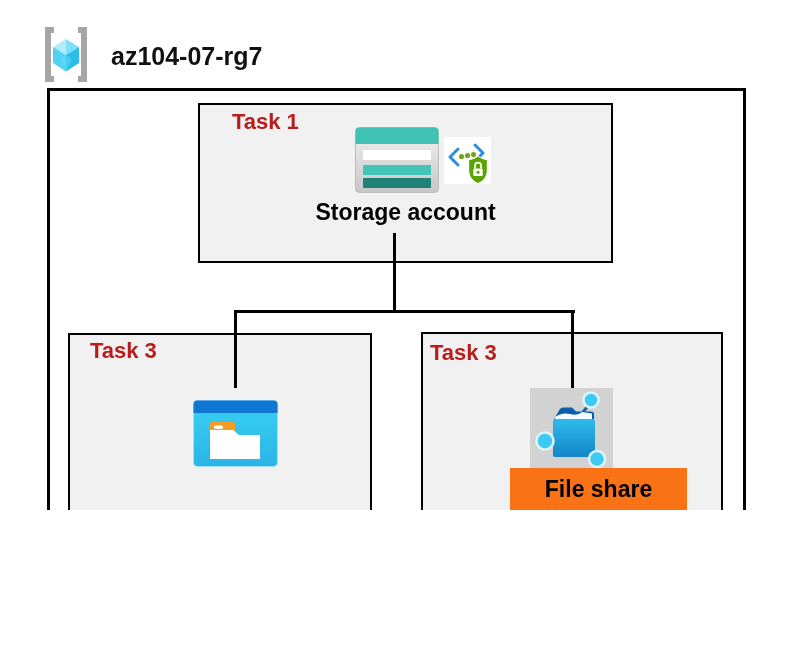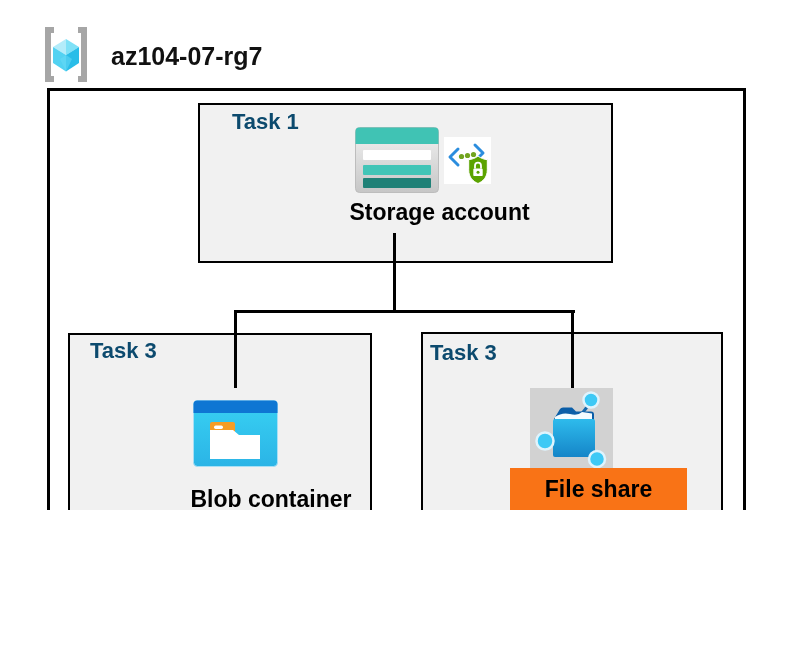--- a/index.html
+++ b/index.html
@@ -10,26 +10,26 @@
   .abs { position:absolute; }
   .task-box {
     position:absolute; background:#f1f1f1; border:2px solid #000000;
     box-sizing:border-box;
   }
   .outer-box {
     position:absolute; background:#ffffff; border:3px solid #000000;
     box-sizing:border-box;
   }
   .task-label {
-    position:absolute; font-weight:bold; font-size:22px; color:#0c4a6e;
+    position:absolute; font-weight:bold; font-size:22px; color:#b91c1c;
     white-space:nowrap;
   }
   .res-label {
     position:absolute; font-weight:bold; font-size:23px; color:#000000;
-    text-align:center; white-space:nowrap;padding-left:34px;
+    text-align:center; white-space:nowrap;
   }
   .rg-title {
     position:absolute; font-weight:bold; font-size:25px; color:#111111;
     white-space:nowrap;
   }
   .conn { position:absolute; background:#000000; }
   .sel-bg { position:absolute; background:#d2d2d2; }
   .fs-label-bg {
     position:absolute; background:#f97316; text-align:center;
   }
@@ -104,21 +104,20 @@
           <stop offset="1" stop-color="#2bb4e6"></stop>
       </linearGradient>
     </defs>
     <rect x="0.5" y="0.5" width="84" height="66" rx="4" fill="url(#bbBody)" stroke="#a8dff5" stroke-width="1"></rect>
     <path d="M0.5 13 V4.5 Q0.5 0.5 4.5 0.5 H80.5 Q84.5 0.5 84.5 4.5 V13 Z" fill="#0e76d3"></path>
     <rect x="17" y="22" width="25" height="13" rx="2" fill="#f59d25"></rect>
     <rect x="21" y="25.5" width="9" height="3.5" rx="1.7" fill="#ffffff"></rect>
     <path d="M17 30 H40 L46 35 H67 V59 H17 Z" fill="#ffffff"></path>
   </svg>
 
-  <div class="res-label" style="left:87px;top:486px;width:300px">Blob container</div>
 
   <div class="sel-bg" style="left:530px;top:388px;width:83px;height:80px"></div>
 
   <svg class="abs" style="left:534px;top:389px" width="74" height="80" viewBox="0 0 74 80">
     <defs>
       <linearGradient id="fsBody" x1="0" y1="0" x2="0" y2="1">
         <stop offset="0" stop-color="#2ebbec"></stop>
           <stop offset="1" stop-color="#1585c8"></stop>
       </linearGradient>
     </defs>

